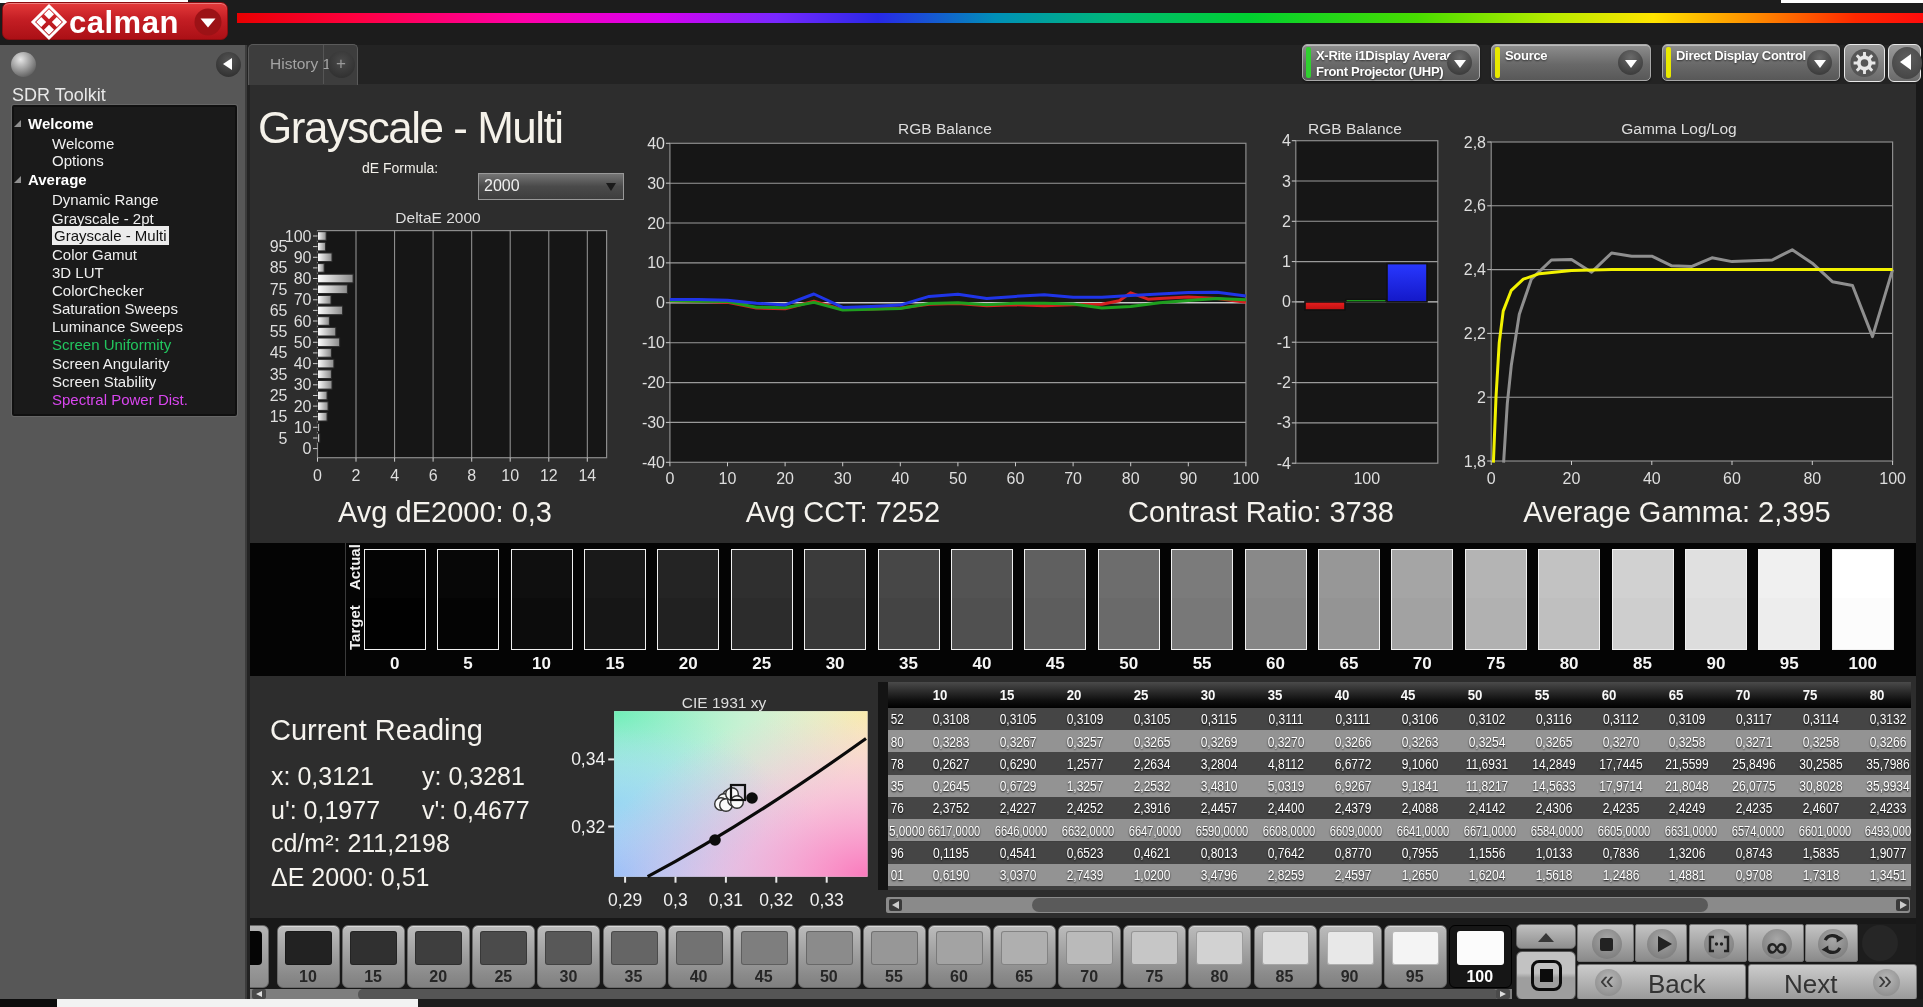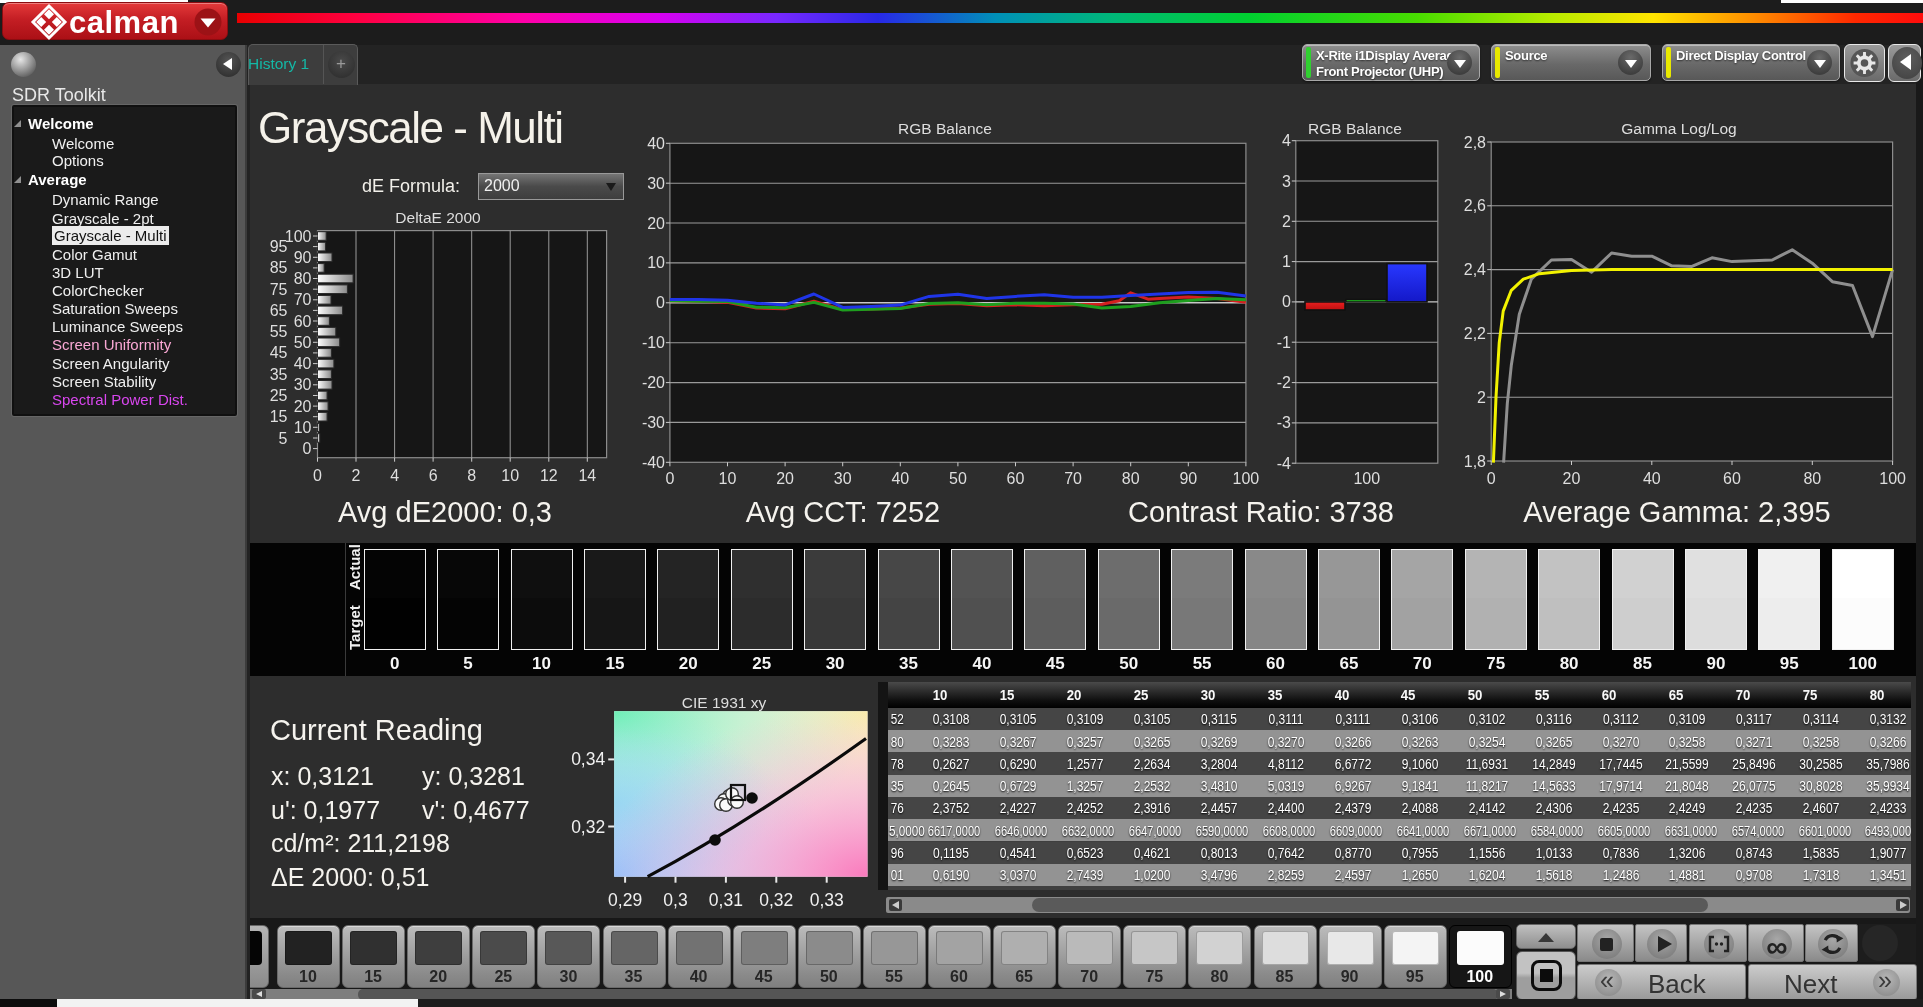--- a/index.html
+++ b/index.html
@@ -43,29 +43,29 @@
 <div class="abs" style="left:14px;top:176px;width:0;height:0;border-right:7px solid #909090;border-top:7px solid transparent"></div>
 <div class="txt" style="left:28px;top:171px;font-size:15px;font-weight:bold;color:#fff">Average</div>
 <div class="txt" style="left:52px;top:191px;font-size:15px;color:#f0f0f0">Dynamic Range</div>
 <div class="txt" style="left:52px;top:210px;font-size:15px;color:#f0f0f0">Grayscale - 2pt</div>
 <div class="txt" style="left:52px;top:226px;font-size:15px;color:#111;background:#ececec;padding:1px 2px">Grayscale - Multi</div>
 <div class="txt" style="left:52px;top:246px;font-size:15px;color:#f0f0f0">Color Gamut</div>
 <div class="txt" style="left:52px;top:264px;font-size:15px;color:#f0f0f0">3D LUT</div>
 <div class="txt" style="left:52px;top:282px;font-size:15px;color:#f0f0f0">ColorChecker</div>
 <div class="txt" style="left:52px;top:300px;font-size:15px;color:#f0f0f0">Saturation Sweeps</div>
 <div class="txt" style="left:52px;top:318px;font-size:15px;color:#f0f0f0">Luminance Sweeps</div>
-<div class="txt" style="left:52px;top:336px;font-size:15px;color:#f9a8d4">Screen Uniformity</div>
+<div class="txt" style="left:52px;top:336px;font-size:15px;color:#22c55e">Screen Uniformity</div>
 <div class="txt" style="left:52px;top:355px;font-size:15px;color:#f0f0f0">Screen Angularity</div>
 <div class="txt" style="left:52px;top:373px;font-size:15px;color:#f0f0f0">Screen Stability</div>
 <div class="txt" style="left:52px;top:391px;font-size:15px;color:#d946ef">Spectral Power Dist.</div>
 <div class="abs" style="left:250px;top:84px;width:1666px;height:836px;background:#2d2d2d"></div>
 <div class="abs" style="left:1916px;top:45px;width:7px;height:962px;background:#191919"></div>
 <div class="abs" style="left:248px;top:44px;width:110px;height:41px;background:#3d3d3d;border:1px solid #5a5a5a;border-bottom:none;border-radius:5px 5px 0 0"></div>
 <div class="abs" style="left:323px;top:45px;width:1px;height:39px;background:#555"></div>
-<div class="txt" style="left:248px;top:55px;font-size:15.5px;color:#14b8a6">History 1</div>
+<div class="txt" style="left:270px;top:55px;font-size:15.5px;color:#a3a3a3">History 1</div>
 <div class="abs" style="left:328px;top:51px;width:27px;height:27px;border-radius:50%;background:radial-gradient(circle at 50% 38%,#4a4a4a,#303030 80%)"></div>
 <div class="txt" style="left:336px;top:54px;font-size:17px;color:#9a9a9a">+</div>
 <div class="abs" style="left:1302px;top:44px;width:178px;height:37px;border-radius:5px;
      background:linear-gradient(#8e8e8e,#696969 55%,#585858);border:1px solid #a8a8a8;
      box-shadow:inset 0 1px 0 rgba(255,255,255,.4),0 1px 2px rgba(0,0,0,.5)"></div>
 <div class="abs" style="left:1306px;top:47px;width:5px;height:31px;background:#30d030;border-radius:2px"></div>
 <div class="txt" style="left:1316px;top:48px;font-size:13px;letter-spacing:-0.3px;color:#fff;font-weight:bold;text-shadow:0 1px 2px rgba(0,0,0,.6)">X-Rite i1Display Average</div>
 <div class="txt" style="left:1316px;top:64px;font-size:13px;letter-spacing:-0.3px;color:#fff;font-weight:bold;text-shadow:0 1px 2px rgba(0,0,0,.6)">Front Projector (UHP)</div>
 <div class="abs" style="left:1447px;top:50px;width:25px;height:25px;border-radius:50%;background:radial-gradient(circle at 50% 30%,#6a6a6a,#3f3f3f 75%)"></div>
 <div class="abs" style="left:1453.5px;top:60px;width:0;height:0;border-top:8px solid #fff;border-left:6px solid transparent;border-right:6px solid transparent"></div>
@@ -88,21 +88,21 @@
 <svg style="left:1844px;top:44px" width="41" height="38">
     <circle cx="20.5" cy="19" r="14" fill="#565656"></circle>
  <polygon points="27.9,17.5 31.4,17.6 31.4,20.4 27.9,20.5 26.8,23.1 29.2,25.7 27.2,27.7 24.6,25.3 22.0,26.4 21.9,29.9 19.1,29.9 19.0,26.4 16.4,25.3 13.8,27.7 11.8,25.7 14.2,23.1 13.1,20.5 9.6,20.4 9.6,17.6 13.1,17.5 14.2,14.9 11.8,12.3 13.8,10.3 16.4,12.7 19.0,11.6 19.1,8.1 21.9,8.1 22.0,11.6 24.6,12.7 27.2,10.3 29.2,12.3 26.8,14.9" fill="#e8e8e8"></polygon>
     <circle cx="20.5" cy="19" r="3.8" fill="#565656"></circle>
   </svg>
 <div class="abs" style="left:1888px;top:44px;width:33px;height:38px;border-radius:6px;
  background:linear-gradient(#9a9a9a,#6a6a6a);border:1.5px solid #e8e8e8"></div>
 <div class="abs" style="left:1892px;top:47px;width:30px;height:32px;border-radius:50%;background:radial-gradient(circle at 50% 35%,#5e5e5e,#474747 75%)"></div>
 <div class="abs" style="left:1900px;top:54px;width:0;height:0;border-right:11px solid #fff;border-top:8px solid transparent;border-bottom:8px solid transparent"></div>
 <div class="txt" style="left:258px;top:103px;font-size:44px;letter-spacing:-1.5px;color:#f5f2ea">Grayscale - Multi</div>
-<div class="txt" style="left:362px;top:176px;font-size:18px;color:#f2f0ea">dE Formula:</div>
+<div class="txt" style="left:362px;top:160px;font-size:14px;color:#f2f0ea">dE Formula:</div>
 <div class="abs" style="left:478px;top:173px;width:146px;height:27px;background:linear-gradient(#757575,#4a4a4a 50%,#3e3e3e);border:1px solid #999"></div>
 <div class="txt" style="left:484px;top:177px;font-size:16px;color:#f0f0f0">2000</div>
 <div class="abs" style="left:606px;top:183px;width:0;height:0;border-top:8px solid #1a1a1a;border-left:5.5px solid transparent;border-right:5.5px solid transparent"></div>
 <svg style="left:258px;top:205px" width="380" height="290">
     <text x="180" y="18" font-size="15.5" fill="#dedede" text-anchor="middle">DeltaE 2000</text>
     <rect x="59.5" y="25.6" width="289.1" height="227.1" fill="#161616" stroke="#8c8c8c" stroke-width="1.2"></rect>
     <line x1="98.0" y1="25.6" x2="98.0" y2="252.7" stroke="#9a9a9a" stroke-width="1"></line>
     <line x1="136.6" y1="25.6" x2="136.6" y2="252.7" stroke="#9a9a9a" stroke-width="1"></line>
     <line x1="175.1" y1="25.6" x2="175.1" y2="252.7" stroke="#9a9a9a" stroke-width="1"></line>
     <line x1="213.7" y1="25.6" x2="213.7" y2="252.7" stroke="#9a9a9a" stroke-width="1"></line>

